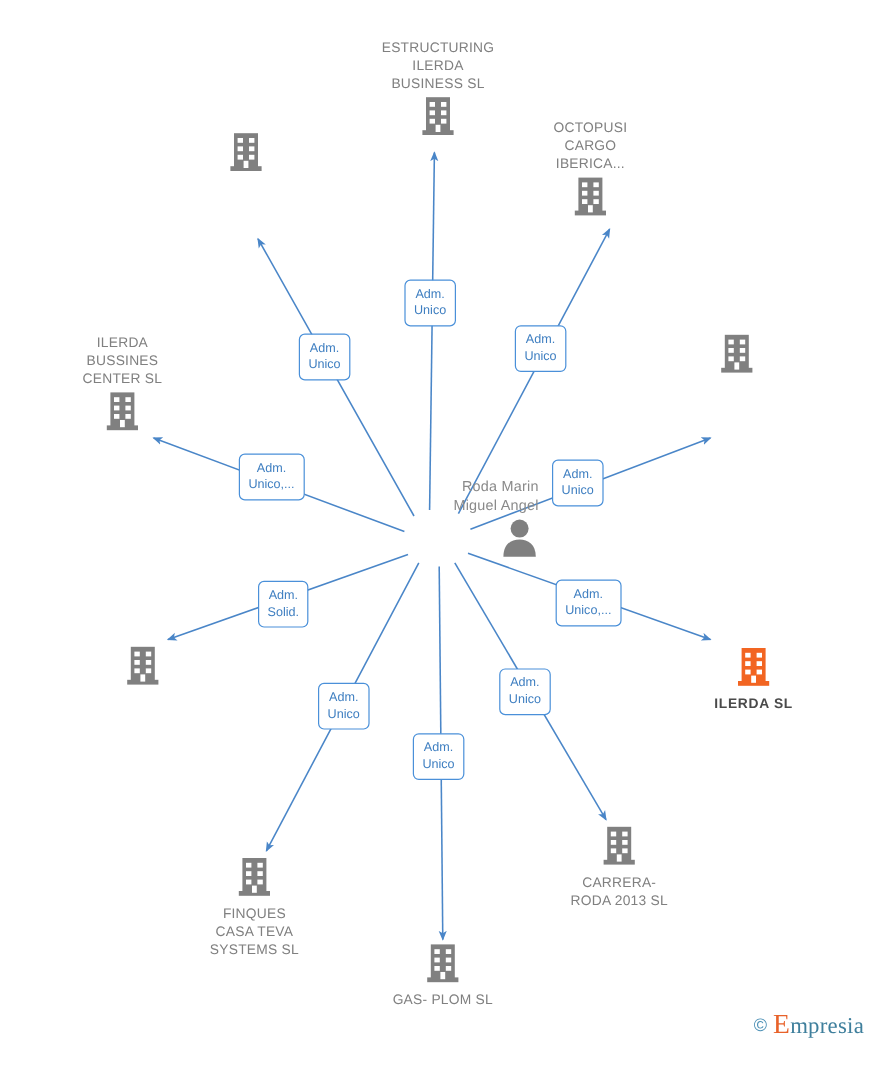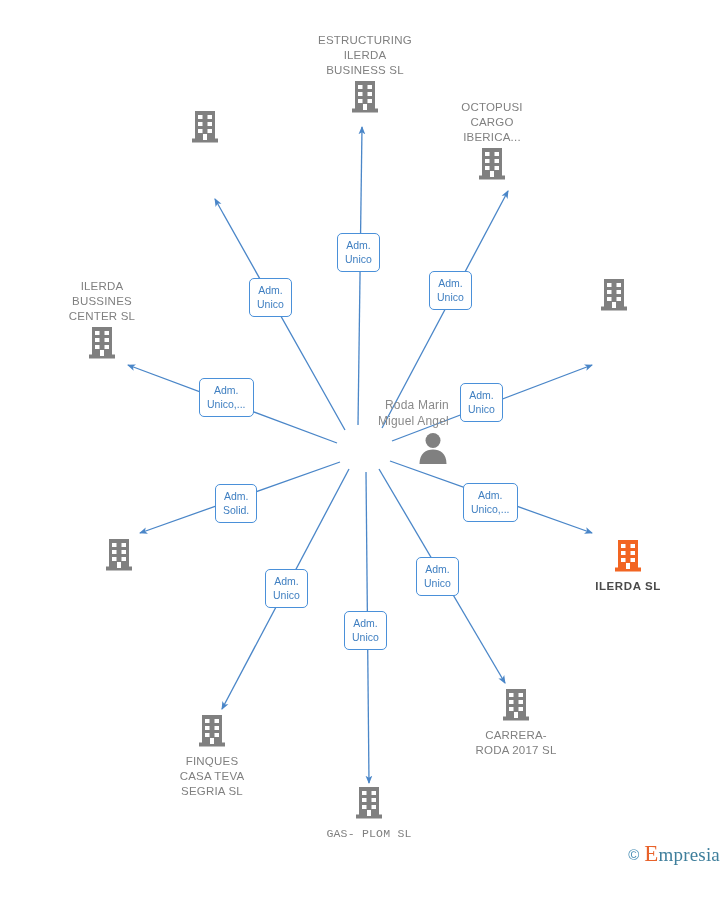--- a/index.html
+++ b/index.html
@@ -225,38 +225,38 @@
             <rect x="8" y="5" width="4.5" height="4" fill="#fff"></rect>
             <rect x="17.5" y="5" width="4.5" height="4" fill="#fff"></rect>
             <rect x="8" y="12" width="4.5" height="4" fill="#fff"></rect>
             <rect x="17.5" y="12" width="4.5" height="4" fill="#fff"></rect>
             <rect x="8" y="19" width="4.5" height="4" fill="#fff"></rect>
             <rect x="17.5" y="19" width="4.5" height="4" fill="#fff"></rect>
             <rect x="13" y="24" width="4" height="6" fill="#fff"></rect>
           </svg></span>
         <span class="lbl">FINQUES
 CASA TEVA
-SEGRIA  SL</span>
+SYSTEMS  SL</span>
       </div>
       <div class="node below" style="left: 516px; top: 688px;">
         <span class="glyph"><svg width="30" height="34" viewBox="0 0 30 34">
             <rect x="5" y="1" width="20" height="29" fill="#808080"></rect>
             <rect x="2" y="28.5" width="26" height="4" fill="#808080"></rect>
             <rect x="8" y="5" width="4.5" height="4" fill="#fff"></rect>
             <rect x="17.5" y="5" width="4.5" height="4" fill="#fff"></rect>
             <rect x="8" y="12" width="4.5" height="4" fill="#fff"></rect>
             <rect x="17.5" y="12" width="4.5" height="4" fill="#fff"></rect>
             <rect x="8" y="19" width="4.5" height="4" fill="#fff"></rect>
             <rect x="17.5" y="19" width="4.5" height="4" fill="#fff"></rect>
             <rect x="13" y="24" width="4" height="6" fill="#fff"></rect>
           </svg></span>
         <span class="lbl">CARRERA-
-RODA 2017 SL</span>
-      </div>
-      <div class="node below" style="left: 369px; top: 786px; font-family: Liberation Mono, monospace;">
+RODA 2013 SL</span>
+      </div>
+      <div class="node below" style="left: 369px; top: 786px;">
         <span class="glyph"><svg width="30" height="34" viewBox="0 0 30 34">
             <rect x="5" y="1" width="20" height="29" fill="#808080"></rect>
             <rect x="2" y="28.5" width="26" height="4" fill="#808080"></rect>
             <rect x="8" y="5" width="4.5" height="4" fill="#fff"></rect>
             <rect x="17.5" y="5" width="4.5" height="4" fill="#fff"></rect>
             <rect x="8" y="12" width="4.5" height="4" fill="#fff"></rect>
             <rect x="17.5" y="12" width="4.5" height="4" fill="#fff"></rect>
             <rect x="8" y="19" width="4.5" height="4" fill="#fff"></rect>
             <rect x="17.5" y="19" width="4.5" height="4" fill="#fff"></rect>
             <rect x="13" y="24" width="4" height="6" fill="#fff"></rect>

